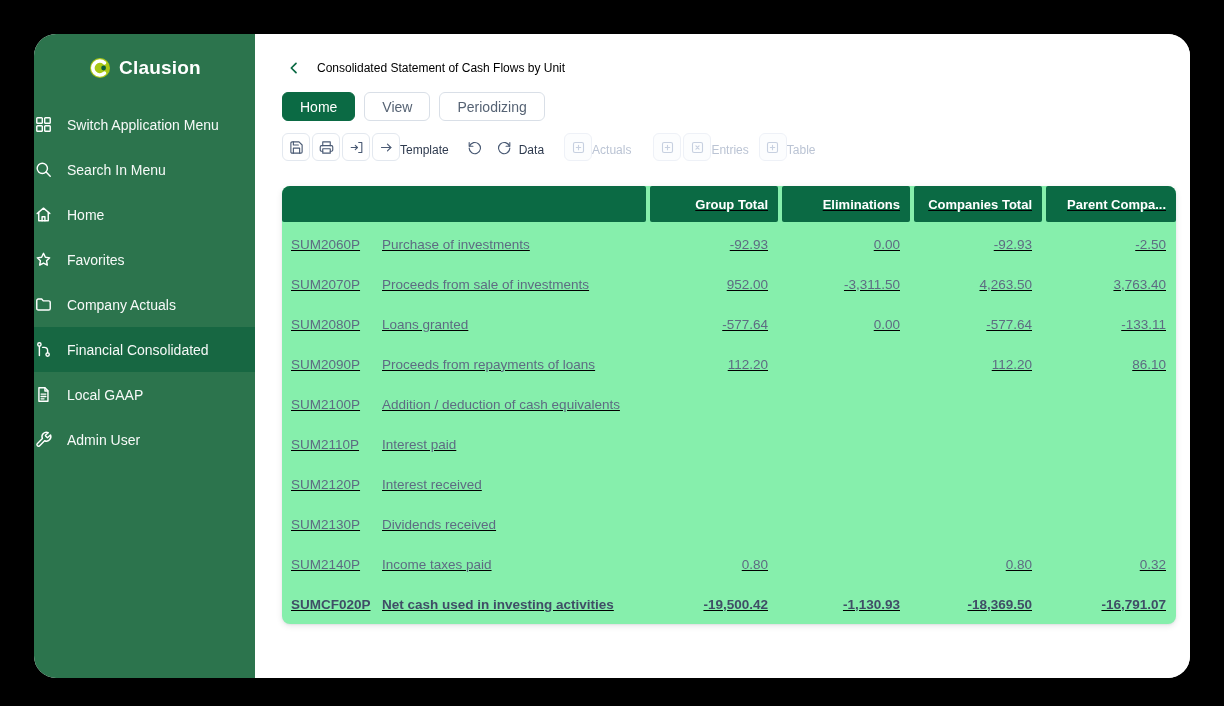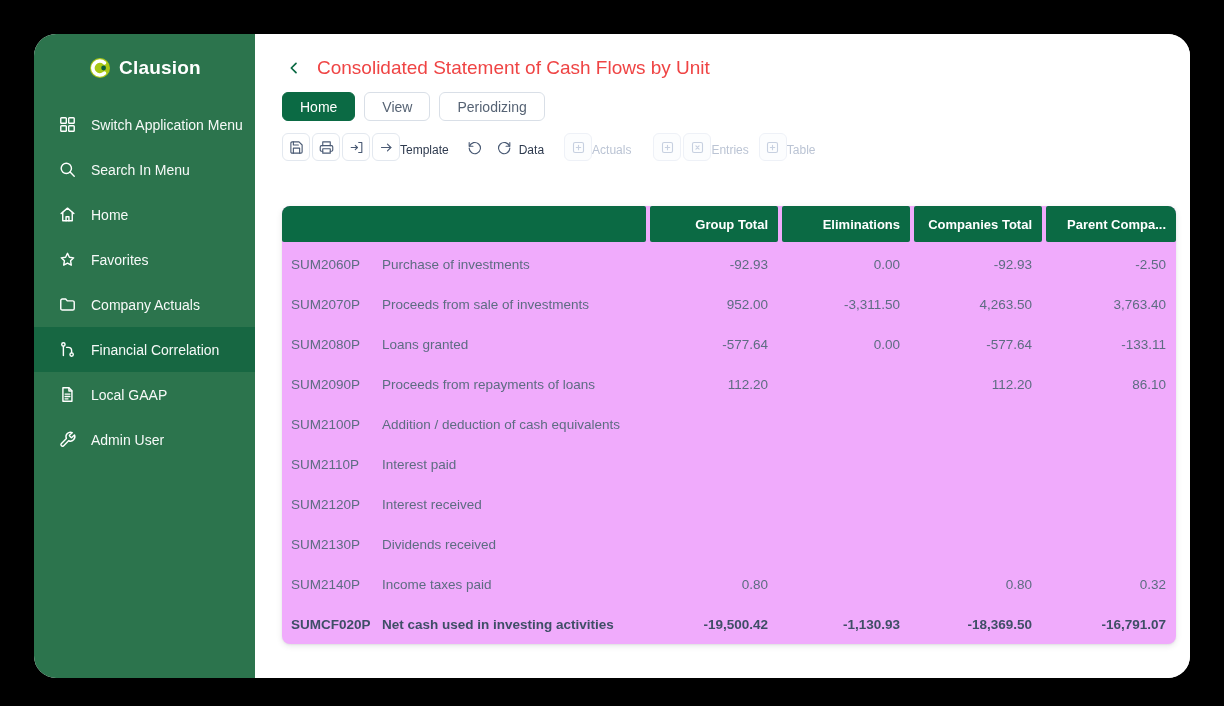--- a/index.html
+++ b/index.html
@@ -8,53 +8,53 @@
   .stage { position:absolute; left:34px; top:34px; width:1156px; height:644px;
     background:#fff; border-radius:22px; overflow:hidden; display:flex;
     box-shadow:0 10px 40px rgba(0,0,0,.65); }
 
   
   .sidebar { width:221px; min-width:221px; background:#2C744D; color:#fff; }
   .logo { height:68px; display:flex; align-items:center; justify-content:center; gap:7px; }
   .logo-mark svg { display:block; }
   .logo-text { font-size:19px; font-weight:700; letter-spacing:.2px; color:#fff; }
   .side-item { height:45px; display:flex; align-items:center; gap:14px;
-    padding-left:24px; font-size:14px; color:rgba(255,255,255,.96); cursor:pointer; }
+    font-size:14px; color:rgba(255,255,255,.96); cursor:pointer; }
   .side-item.active { background:#176742; }
   .side-item .s-icon { width:19px; height:19px; display:flex; align-items:center; color:#fff; }
   .side-item svg { width:19px; height:19px; }
 
   
   .main { flex:1; padding:24px 14px 0 27px; background:#fff; }
   .titlebar { display:flex; align-items:center; gap:13px; height:20px; margin-left:4px; }
   .back { background:none; border:none; color:#0B6A44; width:18px; height:18px;
     padding:0; cursor:pointer; display:flex; align-items:center; }
   .back svg { width:16px; height:16px; }
-  .title { font-size:19px; font-weight:500; color:#ef4444; }
+  .title { font-size:12px; font-weight:500; color:#000000; }
 
   .tabs { display:flex; gap:9px; margin-top:14px; }
   .tab { font-size:14px; padding:0 17px; height:29px; display:flex; align-items:center;
     border-radius:6px; border:1px solid #D9DFE7; background:#fff; color:#566374; cursor:pointer; }
   .tab.active { background:#0B6A44; border-color:#0B6A44; color:#fff; font-weight:500; }
 
   .toolbar { display:flex; align-items:flex-start; margin-top:12px; }
   .tgroup { display:flex; flex-direction:row; align-items:center; }
   .tg-icons { display:flex; gap:2px; }
   .tbtn { width:28px; height:28px; border:1px solid #E3E8EF; border-radius:6px;
     background:#fff; color:#4A5A74; display:flex; align-items:center; justify-content:center;
     cursor:pointer; }
   .tbtn.flat { border-color:transparent; }
   .tbtn svg { width:15px; height:15px; }
   .tg-label { margin-top:5px; font-size:12px; color:#2E3A4E; }
   .tgroup.disabled .tbtn { border-color:#EEF1F7; background:#FCFDFE; color:#C7D0E0; cursor:default; }
   .tgroup.disabled .tg-label { color:#BBC4D4; }
 
   
-  .card { margin-top:45px; width:894px; border-radius:8px; background:#f0abfc;
-    box-shadow:0 1px 2px rgba(16,24,40,.06), 0 2px 6px rgba(16,24,40,.10); }
+  .card { margin-top:25px; width:894px; border-radius:8px; background:#86efac;
+    box-shadow:0 1px 2px rgba(16,24,40,.06), 0 2px 6px rgba(16,24,40,.10);text-decoration:underline; }
   .thead { display:grid; grid-template-columns:364px 128px 128px 128px 130px;
     column-gap:4px; margin-bottom:2px; }
   .th { height:36px; background:#0B6A44; color:#fff; font-size:13px; font-weight:700;
     display:flex; align-items:center; justify-content:flex-end; padding-right:10px;
     border-radius:2px; white-space:nowrap; overflow:hidden; }
   .th:first-child { border-top-left-radius:8px; }
   .th:last-child { border-top-right-radius:8px; }
   .row { display:grid; grid-template-columns:100px 264px 132px 132px 132px 134px;
     height:40px; align-items:center; font-size:13.5px; color:#5D6C82; }
   .row .code { padding-left:9px; }
@@ -125,21 +125,21 @@
         </div>
         <div class="side-item active">
           <span class="s-icon">
             <svg viewBox="0 0 24 24" fill="none" stroke="currentColor" stroke-width="1.8" stroke-linecap="round" stroke-linejoin="round">
               <circle cx="6.8" cy="5.6" r="2.1"></circle>
               <path d="M6.8 7.9 V19.5"></path>
               <circle cx="17.2" cy="18.4" r="2.1"></circle>
               <path d="M17.2 16.1 v-2.6 a4.2 4.2 0 0 0 -4.2 -4.2 h-2.2"></path>
             </svg>
           </span>
-          <span>Financial Correlation</span>
+          <span>Financial Consolidated</span>
         </div>
         <div class="side-item">
           <span class="s-icon">
             <svg viewBox="0 0 24 24" fill="none" stroke="currentColor" stroke-width="1.8" stroke-linecap="round" stroke-linejoin="round">
               <path d="M6.2 3.5 h7.6 l3.8 3.8 V20.5 h-11.4 z"></path>
               <path d="M13.8 3.8 V7.6 h3.6"></path>
               <path d="M9 11.5 h6 M9 14.5 h6 M9 17.5 h3.6"></path>
             </svg>
           </span>
           <span>Local GAAP</span>

